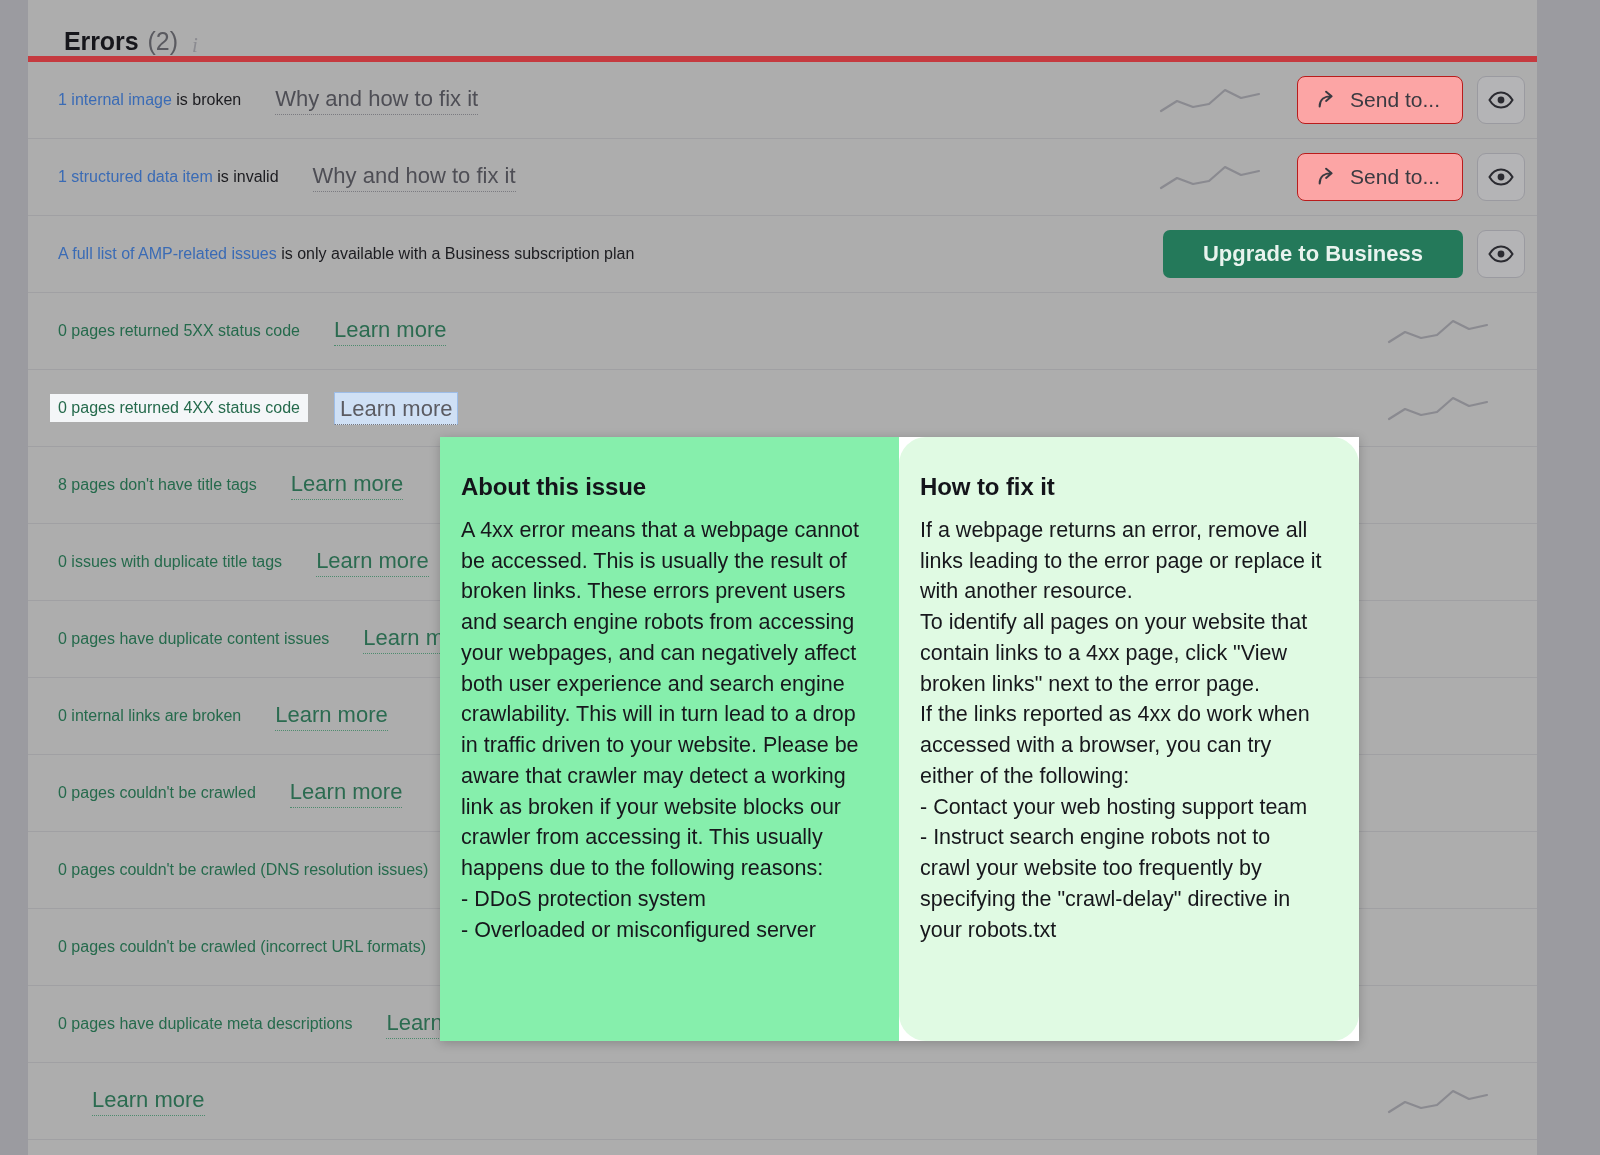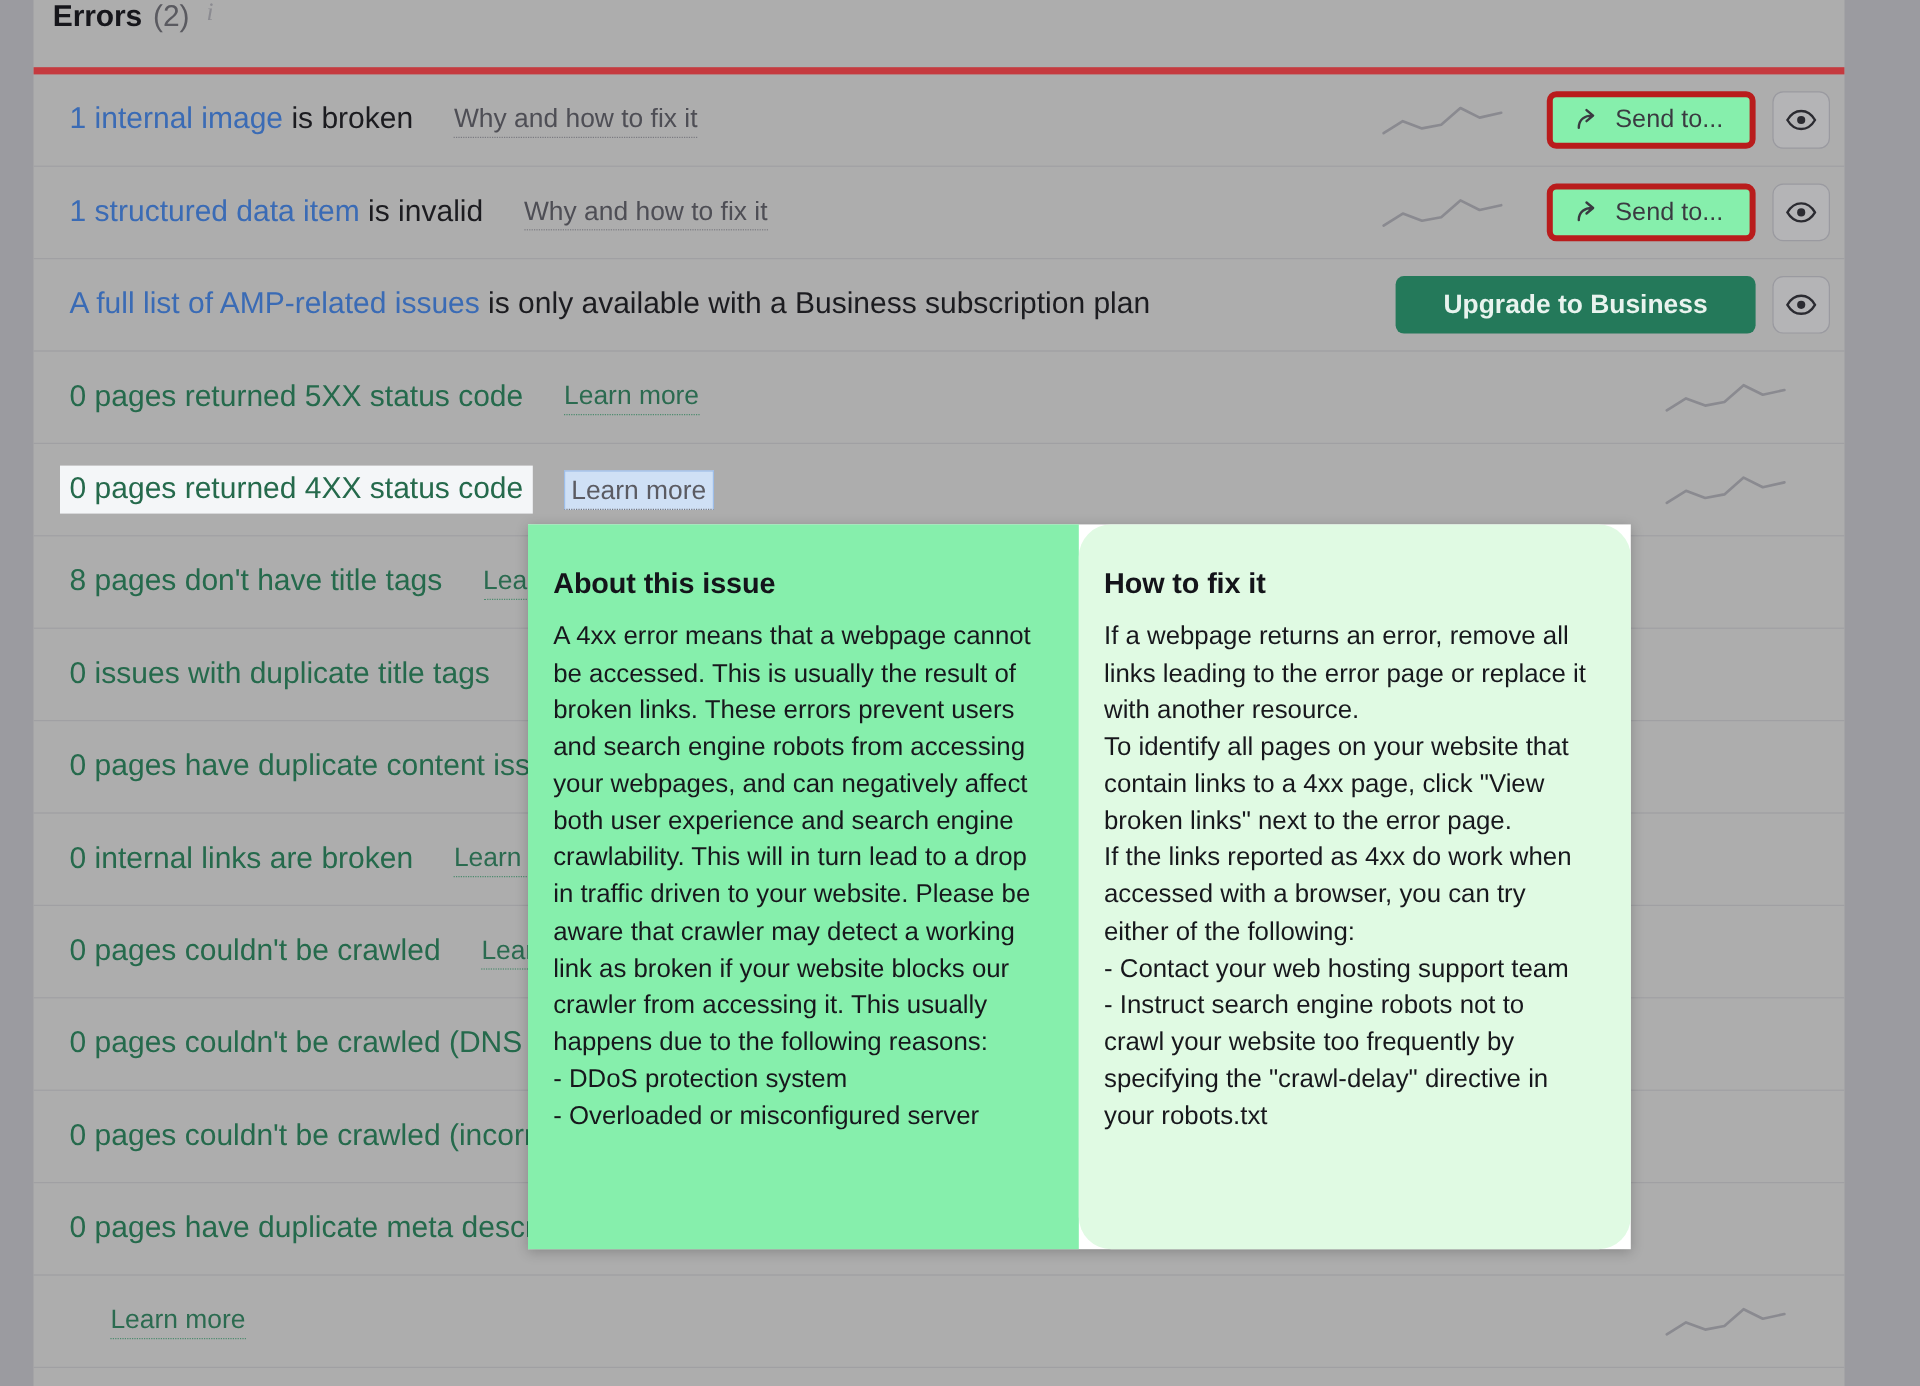--- a/index.html
+++ b/index.html
@@ -37,22 +37,22 @@
     left: 28px; top: 0;
     width: 1509px;
     height: 1155px;
     background: #adadad;
   }
 
   
   .panel-header {
     height: 56px;
     display: flex;
-    align-items: flex-start;
-    padding-left: 16px;
+    align-items: flex-end;
+    padding-left: 36px;
   }
   .panel-title {
     font-size: 25px;
     font-weight: bold;
     color: #16161b;
     letter-spacing: -0.1px;
   }
   .panel-count {
     font-size: 25px;
     color: #5a5a60;
@@ -88,21 +88,21 @@
     height: 77px;
     display: flex;
     align-items: center;
     border-bottom: 1px solid #a0a0a3;
     padding-left: 30px;
     padding-right: 12px;
   }
   .row:last-child { border-bottom: 1px solid #a0a0a3; }
 
   .row-text {
-    font-size: 25px;
+    font-size: 16px;
     line-height: 1.25;
     white-space: nowrap;
   }
   .row-text .lnk-blue {
     color: #3a6bb5;
   }
   .row-text .plain-dark {
     color: #1c1c20;
   }
   .row-text.green {
@@ -167,23 +167,23 @@
     stroke-linecap: round;
   }
   .spark-spacer { width: 116px; height: 40px; margin-right: 26px; }
 
   .btn-send {
     display: flex;
     align-items: center;
     gap: 12px;
     height: 48px;
     padding: 0 22px 0 18px;
-    border: 5px solid #b91c1c;
+    border: 1px solid #b91c1c;
     border-radius: 8px;
-    background: #86efac;
+    background: #fca5a5;
     color: #3a3a41;
     font-size: 21px;
     white-space: nowrap;
   }
   .btn-send svg { width: 22px; height: 22px; flex: none; }
   .btn-send svg path { fill: none; stroke: #3a3a41; stroke-width: 2.2; stroke-linecap: round; stroke-linejoin: round; }
 
   .btn-upgrade {
     display: flex;
     align-items: center;

